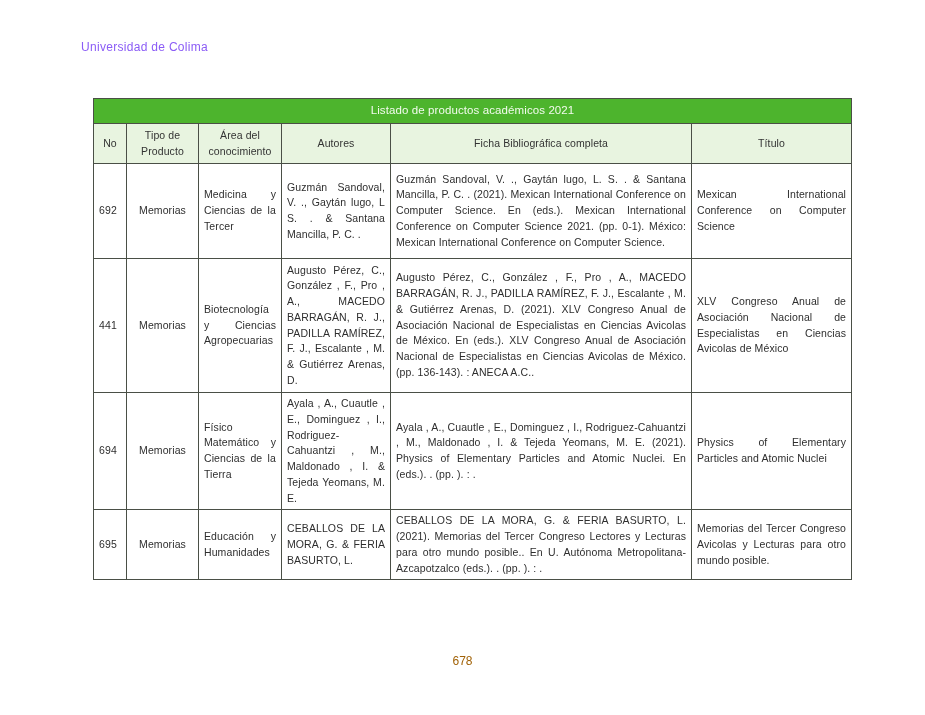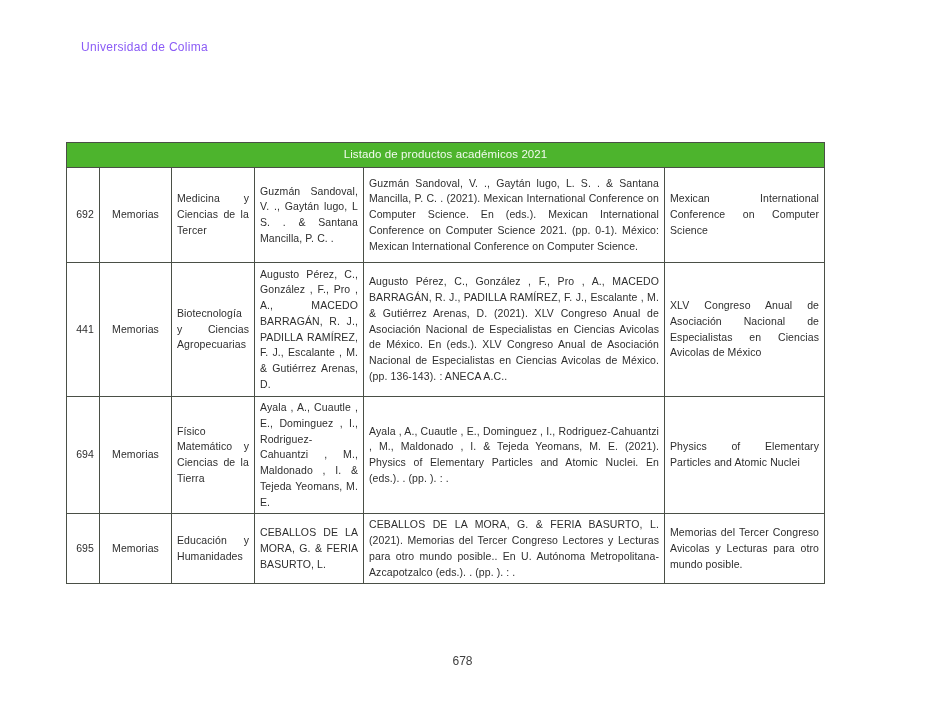--- a/index.html
+++ b/index.html
@@ -13,21 +13,21 @@
   }
   .doc-header {
     position: absolute;
     left: 81px; top: 40px;
     font-size: 12px;
     letter-spacing: 0.3px;
     color: #8b5cf6;
   }
   .table-wrap {
     position: absolute;
-    left: 66px; top: 98px; margin-top: 44px;
+    left: 93px; top: 98px;
   }
   table {
     border-collapse: collapse;
     table-layout: fixed;
     width: 758px;
   }
   td, th {
     border: 1.6px solid #4a4f46;
     font-size: 10.5px;
     line-height: 1.5;
@@ -48,50 +48,58 @@
   .colhead th {
     background: #e8f4e0;
     text-align: center;
     height: 40px;
     color: #333;
   }
   .r0 td { height: 95px; }
   .r1 td { height: 134px; }
   .r2 td { height: 96px; }
   .r3 td { height: 63px; }
-  .c-no   { text-align: right; }
+  .c-no   { text-align: left; }
   .c-tipo { text-align: center; }
   .c-just { text-align: justify; text-justify: inter-word; }
   .page-number {
     position: absolute;
     left: 0; right: 0;
     top: 654px;
     text-align: center;
     font-size: 12px;
-    color: #404040;
+    color: #a16207;
   }
 </style>
 </head>
 <body>
 
 <div class="doc-header">Universidad de Colima</div>
 
 <div class="table-wrap">
   <table>
     <colgroup>
       <col style="width:33px">
       <col style="width:72px">
       <col style="width:83px">
       <col style="width:109px">
       <col style="width:301px">
       <col style="width:160px">
     </colgroup>
     <tbody>
         <tr class="banner">
       <td colspan="6">Listado de productos académicos 2021</td>
+    </tr>
+    <tr class="colhead">
+      <th>No</th>
+      <th>Tipo de Producto</th>
+      <th>Área del conocimiento</th>
+      <th>Autores</th>
+      <th>Ficha Bibliográfica completa</th>
+      <th>Título</th>
     </tr>
     <tr class="r0">
       <td class="c-no">692</td>
       <td class="c-tipo">Memorias</td>
       <td class="c-just">Medicina y Ciencias de la Tercer</td>
       <td class="c-just">Guzmán Sandoval, V. ., Gaytán lugo, L S. . &amp; Santana Mancilla, P. C. .</td>
       <td class="c-just">Guzmán Sandoval, V. ., Gaytán lugo, L. S. . &amp; Santana Mancilla, P. C. . (2021). Mexican International Conference on Computer Science. En (eds.). Mexican International Conference on Computer Science 2021. (pp. 0-1). México: Mexican International Conference on Computer Science.</td>
       <td class="c-just">Mexican International Conference on Computer Science</td>
     </tr>
     <tr class="r1">

